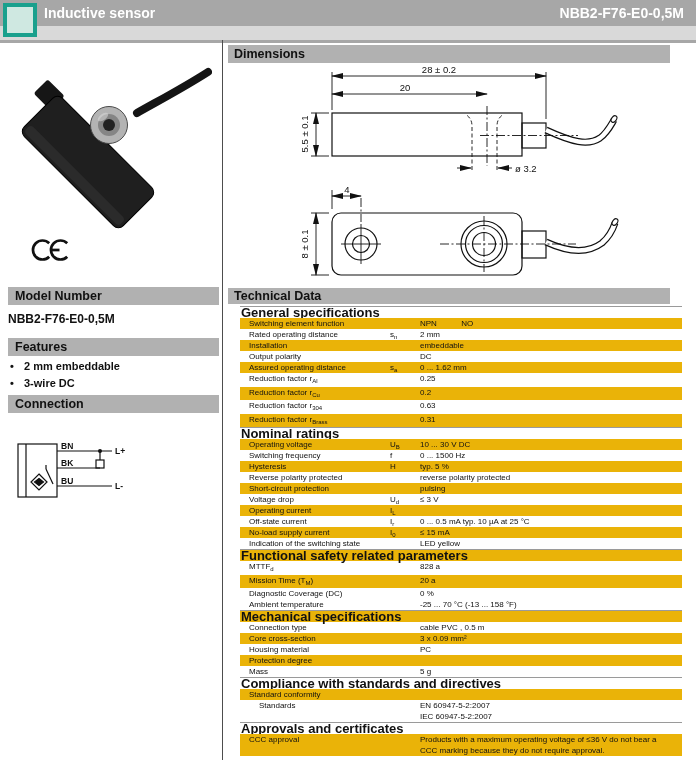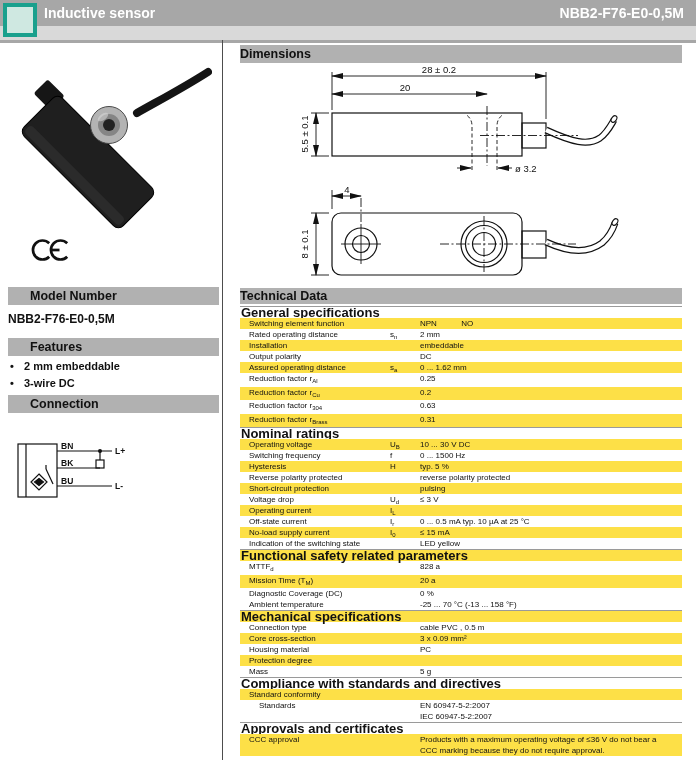--- a/index.html
+++ b/index.html
@@ -9,35 +9,35 @@
   
   .topbar{position:absolute;left:0;top:0;width:696px;height:43px;background:#a7a7a7;}
   .topbar .ptitle{position:absolute;left:44px;top:0;line-height:26px;font-size:14px;font-weight:bold;color:#fff;}
   .topbar .pmodel{position:absolute;right:12px;top:0;line-height:26px;font-size:14px;font-weight:bold;color:#fff;}
   .substrip{position:absolute;left:0;top:26px;width:696px;height:14px;background:#d9d9d9;}
   .brandicon{position:absolute;left:3px;top:3px;width:26px;height:26px;background:#cfe8e1;border:4px solid #1aa08d;z-index:5;}
 
   .vdivider{position:absolute;left:222px;top:40px;width:1px;height:720px;background:#4d4d4d;}
 
   
-  .lbar{position:absolute;left:8px;width:211px;height:18px;background:#b1b1b1;font-size:12.5px;font-weight:bold;color:#111;line-height:18px;padding-left:22px;box-sizing:border-box;}
+  .lbar{position:absolute;left:8px;width:211px;height:18px;background:#b1b1b1;font-size:12.5px;font-weight:bold;color:#111;line-height:18px;padding-left:7px;box-sizing:border-box;}
   .modelval{position:absolute;left:8px;top:312px;font-size:12px;font-weight:bold;}
   .feat{position:absolute;left:10px;font-size:11px;font-weight:bold;}
   .feat .bullet{display:inline-block;width:14px;}
   .cemark{position:absolute;left:30px;top:236px;}
   .photo{position:absolute;left:20px;top:55px;}
 
   
-  .rbar{position:absolute;left:240px;width:442px;height:18px;background:#b1b1b1;font-size:12.5px;font-weight:bold;color:#111;line-height:18px;box-sizing:border-box;}
+  .rbar{position:absolute;left:228px;width:442px;height:18px;background:#b1b1b1;font-size:12.5px;font-weight:bold;color:#111;line-height:18px;padding-left:6px;box-sizing:border-box;}
   .dimsvg{position:absolute;left:240px;top:66px;}
 
   
   .ttable{position:absolute;left:240px;top:306px;width:442px;font-size:8px;}
   .trow{position:relative;min-height:11px;line-height:11px;padding-left:9px;box-sizing:border-box;}
-  .trow.shaded{background:#fde047;}
+  .trow.shaded{background:#eab308;}
   .trow.section{font-weight:bold;padding-left:1px;border-top:1px solid #9a9a9a;font-size:13px;}
   .trow.two{min-height:22px;}
   .trow.ind2{padding-left:19px;}
   .trow .sym{position:absolute;left:150px;top:0;}
   .trow .val{position:absolute;left:180px;top:0;width:258px;white-space:pre-line;}
   .sb{font-size:6px;vertical-align:-1.5px;}
 
   svg text{font-family:"Liberation Sans",sans-serif;fill:#111;}
   .dimtxt{font-size:9.5px;}
   .conntxt{font-size:8.5px;font-weight:bold;}

